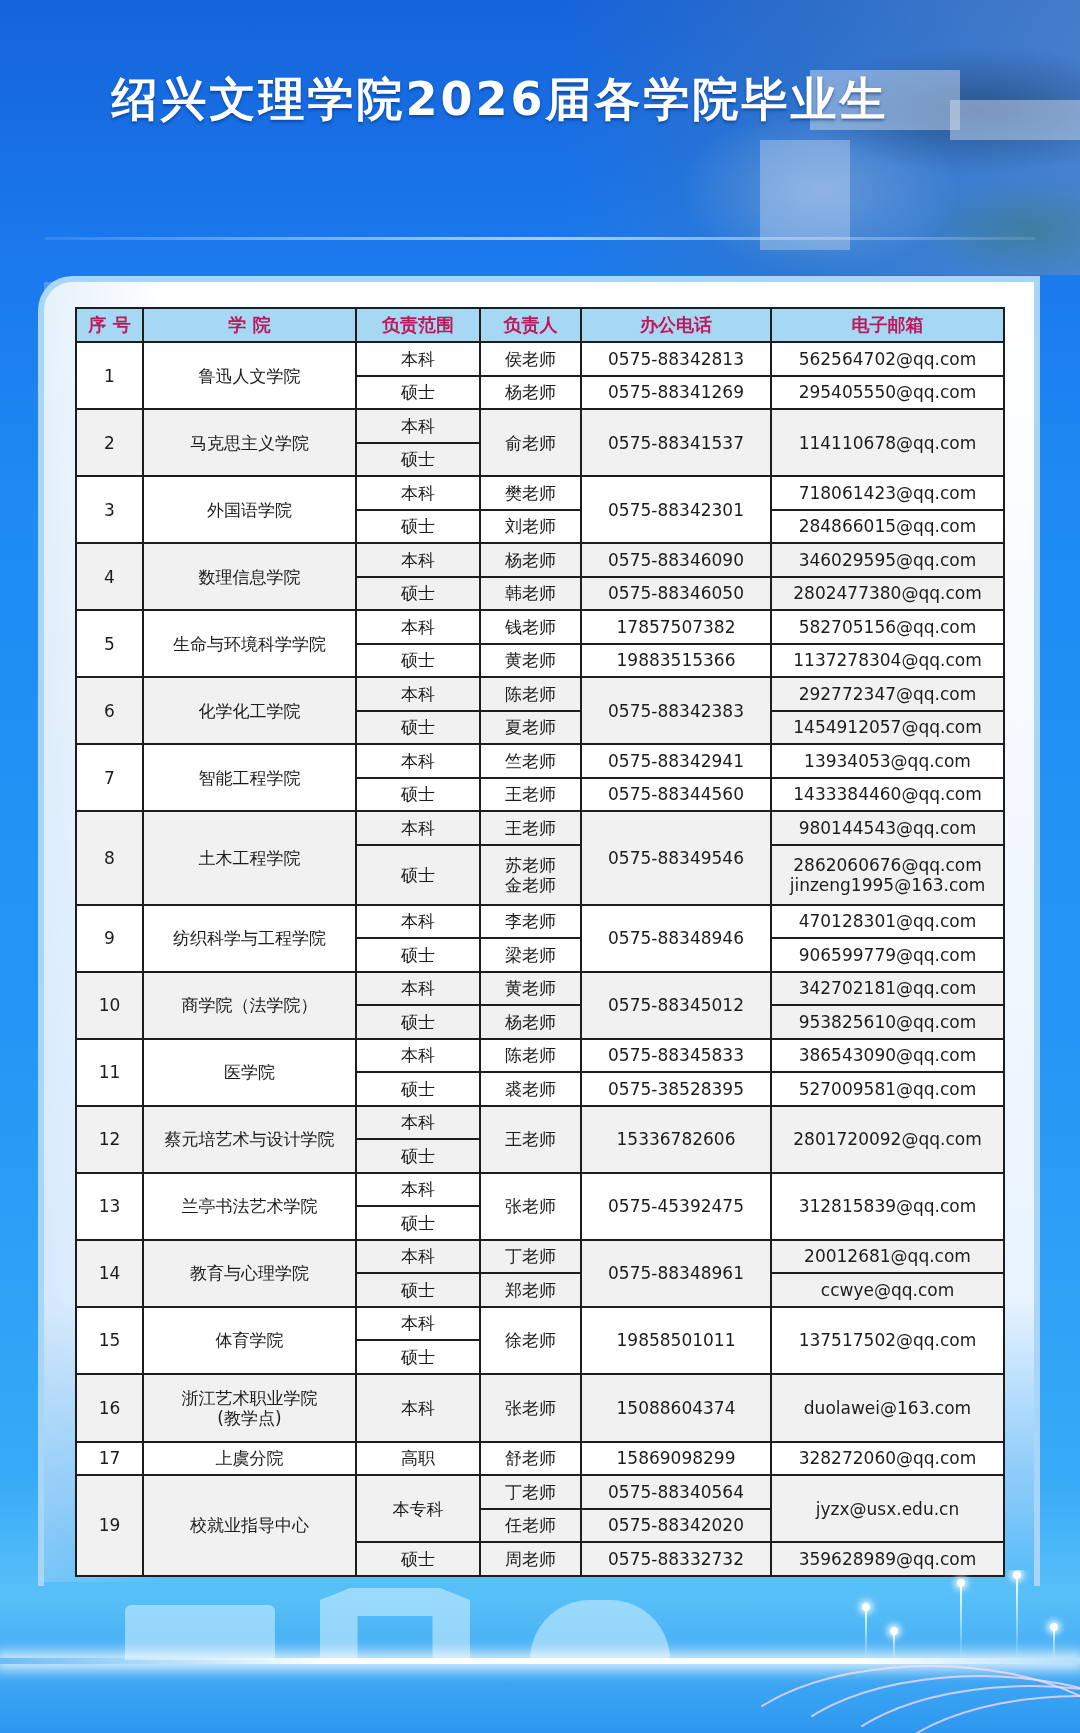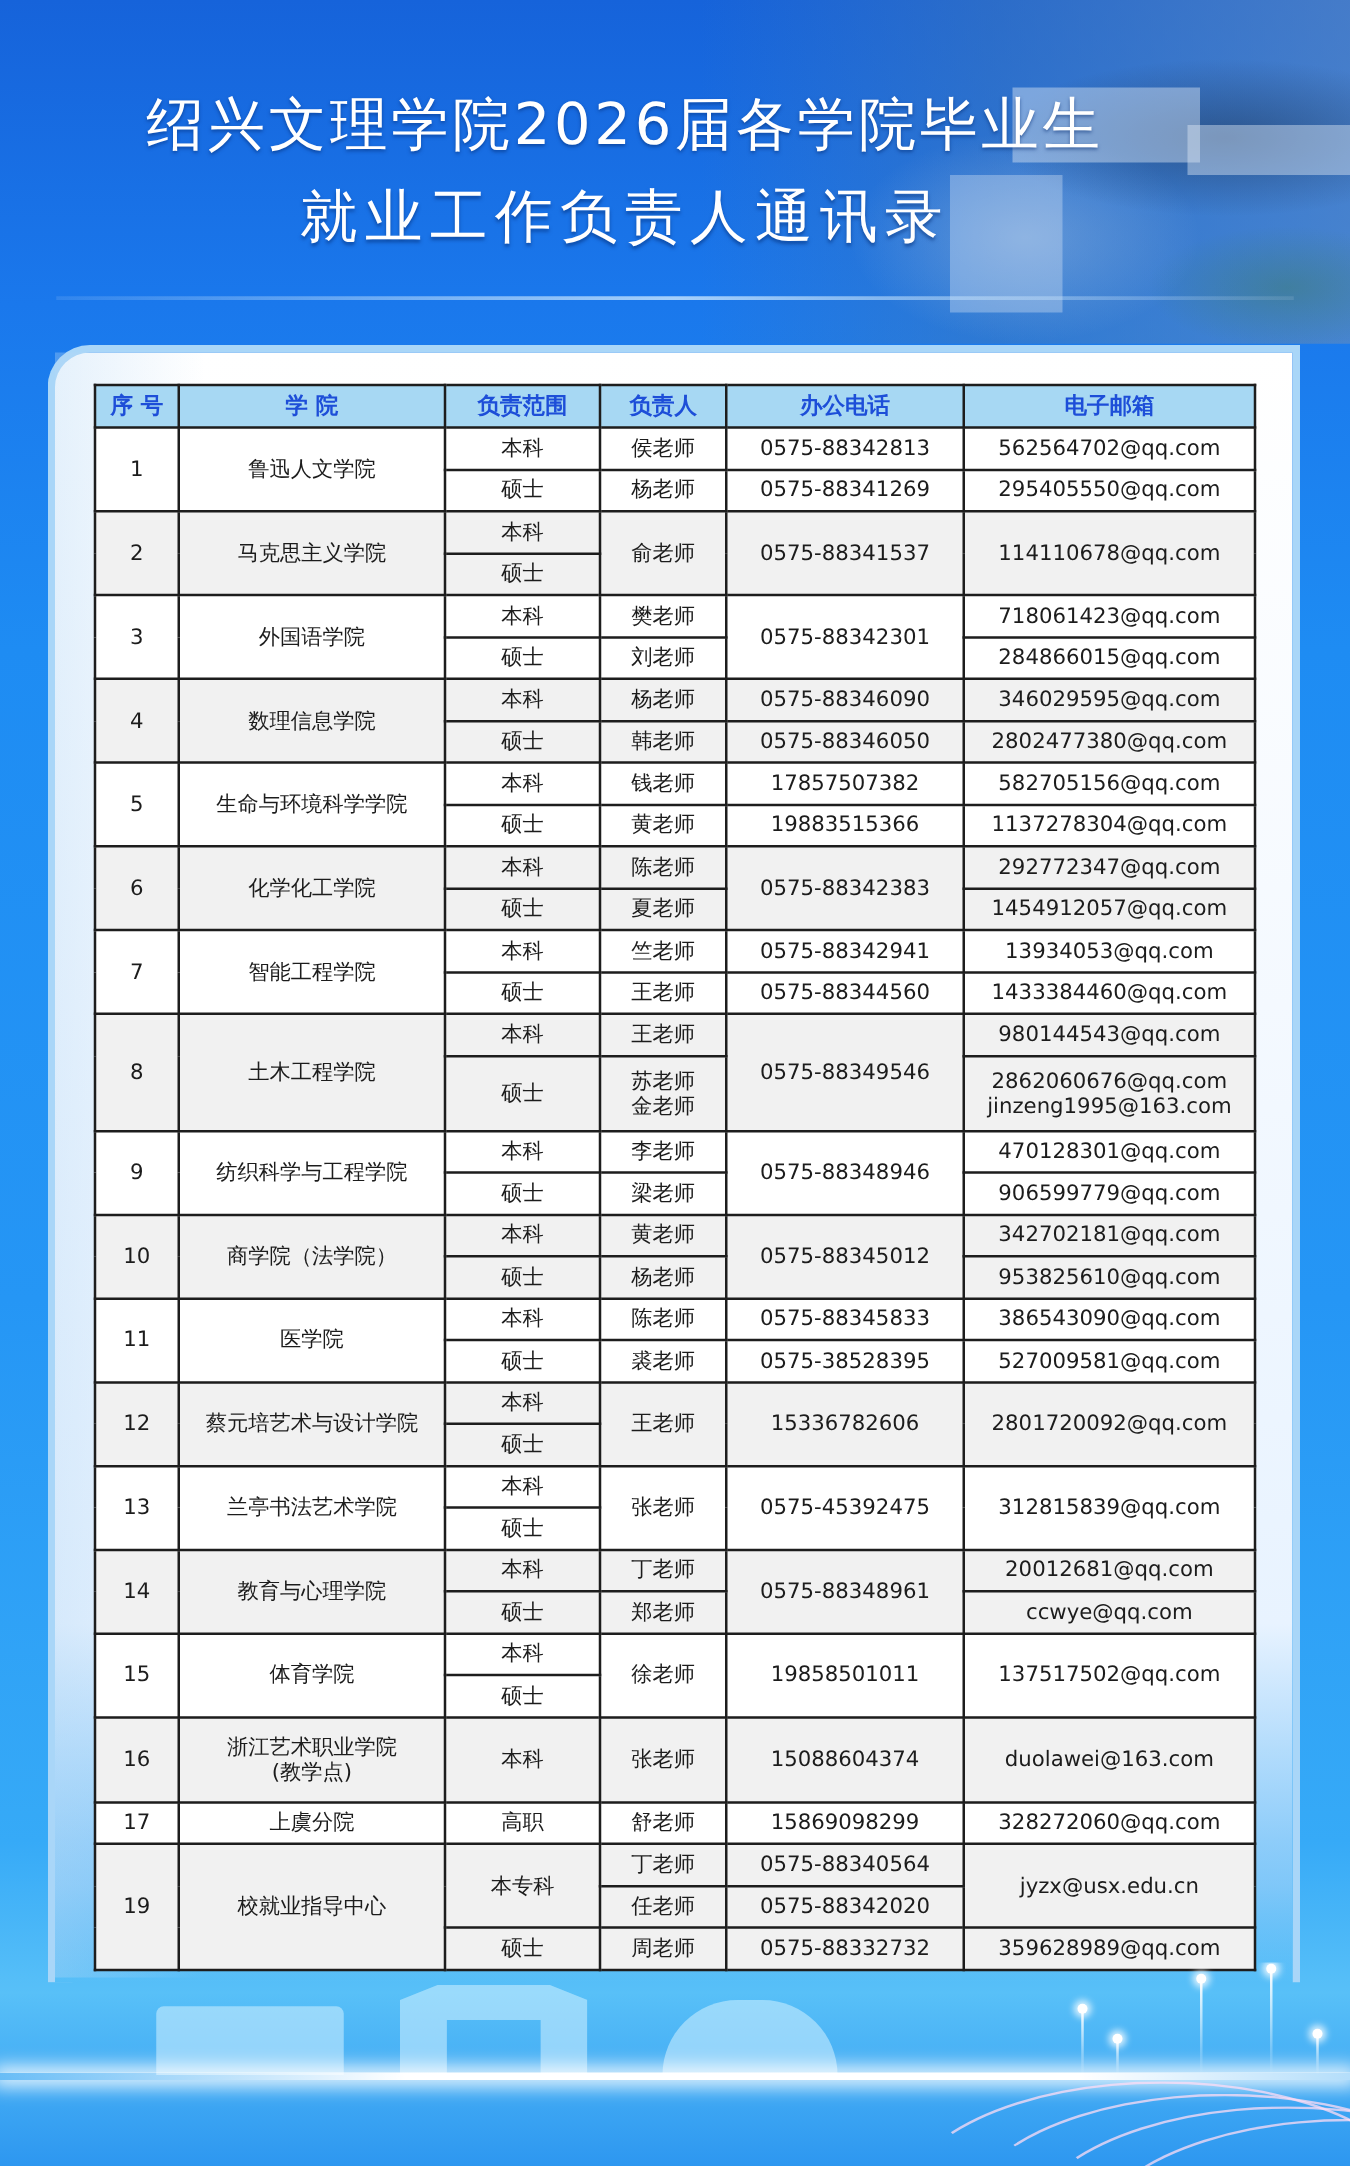--- a/index.html
+++ b/index.html
@@ -16,21 +16,21 @@
       radial-gradient(ellipse 260px 90px at 420px 110px, rgba(30,55,90,0.55), rgba(30,55,90,0) 70%),
       radial-gradient(ellipse 200px 120px at 260px 190px, rgba(190,210,230,0.35), rgba(190,210,230,0) 70%),
       radial-gradient(ellipse 160px 70px at 470px 230px, rgba(60,120,70,0.35), rgba(60,120,70,0) 70%),
       linear-gradient(90deg, rgba(40,110,220,0) 0%, rgba(70,120,180,0.45) 45%, rgba(100,140,190,0.6) 100%);
   }
   .hero-photo .bldg {
     position: absolute; background: rgba(220,230,245,0.45);
   }
   .title-block {
     position: absolute; left: 0; top: 62px; width: 1000px; text-align: center;
-    color: #ffffff; font-weight: normal;
+    color: #ffffff; font-weight: bold;
     text-shadow: 0 2px 3px rgba(0,40,110,0.55);
   }
   .title-line1 { font-size: 46px; letter-spacing: 3px; line-height: 74px; }
   .title-line2 { font-size: 46px; letter-spacing: 6px; line-height: 74px; }
   .title-rule {
     position: absolute; left: 45px; top: 237px; width: 990px; height: 3px;
     background: linear-gradient(90deg, rgba(255,255,255,0.1), rgba(200,230,255,0.8) 50%, rgba(255,255,255,0.1));
   }
   .card {
     position: absolute; left: 38px; top: 276px; width: 1002px; height: 1310px;
@@ -46,21 +46,21 @@
     position: absolute; left: 75px; top: 307px; width: 928px;
     border-collapse: collapse; table-layout: fixed;
     font-family: "DejaVu Sans", "Liberation Sans", sans-serif;
     font-size: 17px; color: #1c1c1c;
   }
   table.contacts th, table.contacts td {
     border: 2px solid #1d1d1d; text-align: center; vertical-align: middle;
     padding: 0 2px; line-height: 20px; white-space: nowrap;
   }
   table.contacts th {
-    background: #a7d8f3; font-weight: bold; font-size: 18px; height: 34px; color: #1d4ed8;
+    background: #a7d8f3; font-weight: bold; font-size: 18px; height: 34px; color: #be185d;
   }
   table.contacts td { height: 33.5px; }
   tr.g-odd td { background: #ffffff; }
   tr.g-even td { background: #f1f1f1; }
   td.multi { line-height: 22px; }
   .bottom-deco {
     position: absolute; left: 0; top: 1570px; width: 1080px; height: 163px; overflow: hidden;
   }
   .glow-line {
     position: absolute; left: 0; top: 88px; width: 1080px; height: 6px;
@@ -84,21 +84,20 @@
 <body>
 
 <div class="hero-photo">
   <div class="bldg" style="left:250px;top:70px;width:150px;height:60px;"></div>
   <div class="bldg" style="left:390px;top:100px;width:130px;height:40px;"></div>
   <div class="bldg" style="left:200px;top:140px;width:90px;height:110px;background:rgba(225,235,245,0.35)"></div>
 </div>
 
 <div class="title-block">
   <div class="title-line1">绍兴文理学院2026届各学院毕业生</div>
-  <div class="title-line2">就业工作负责人通讯录</div>
 </div>
 <div class="title-rule"></div>
 
 <div class="card"></div>
 
 <table class="contacts">
   <colgroup>
     <col style="width:67px">
       <col style="width:213px">
       <col style="width:124px">

